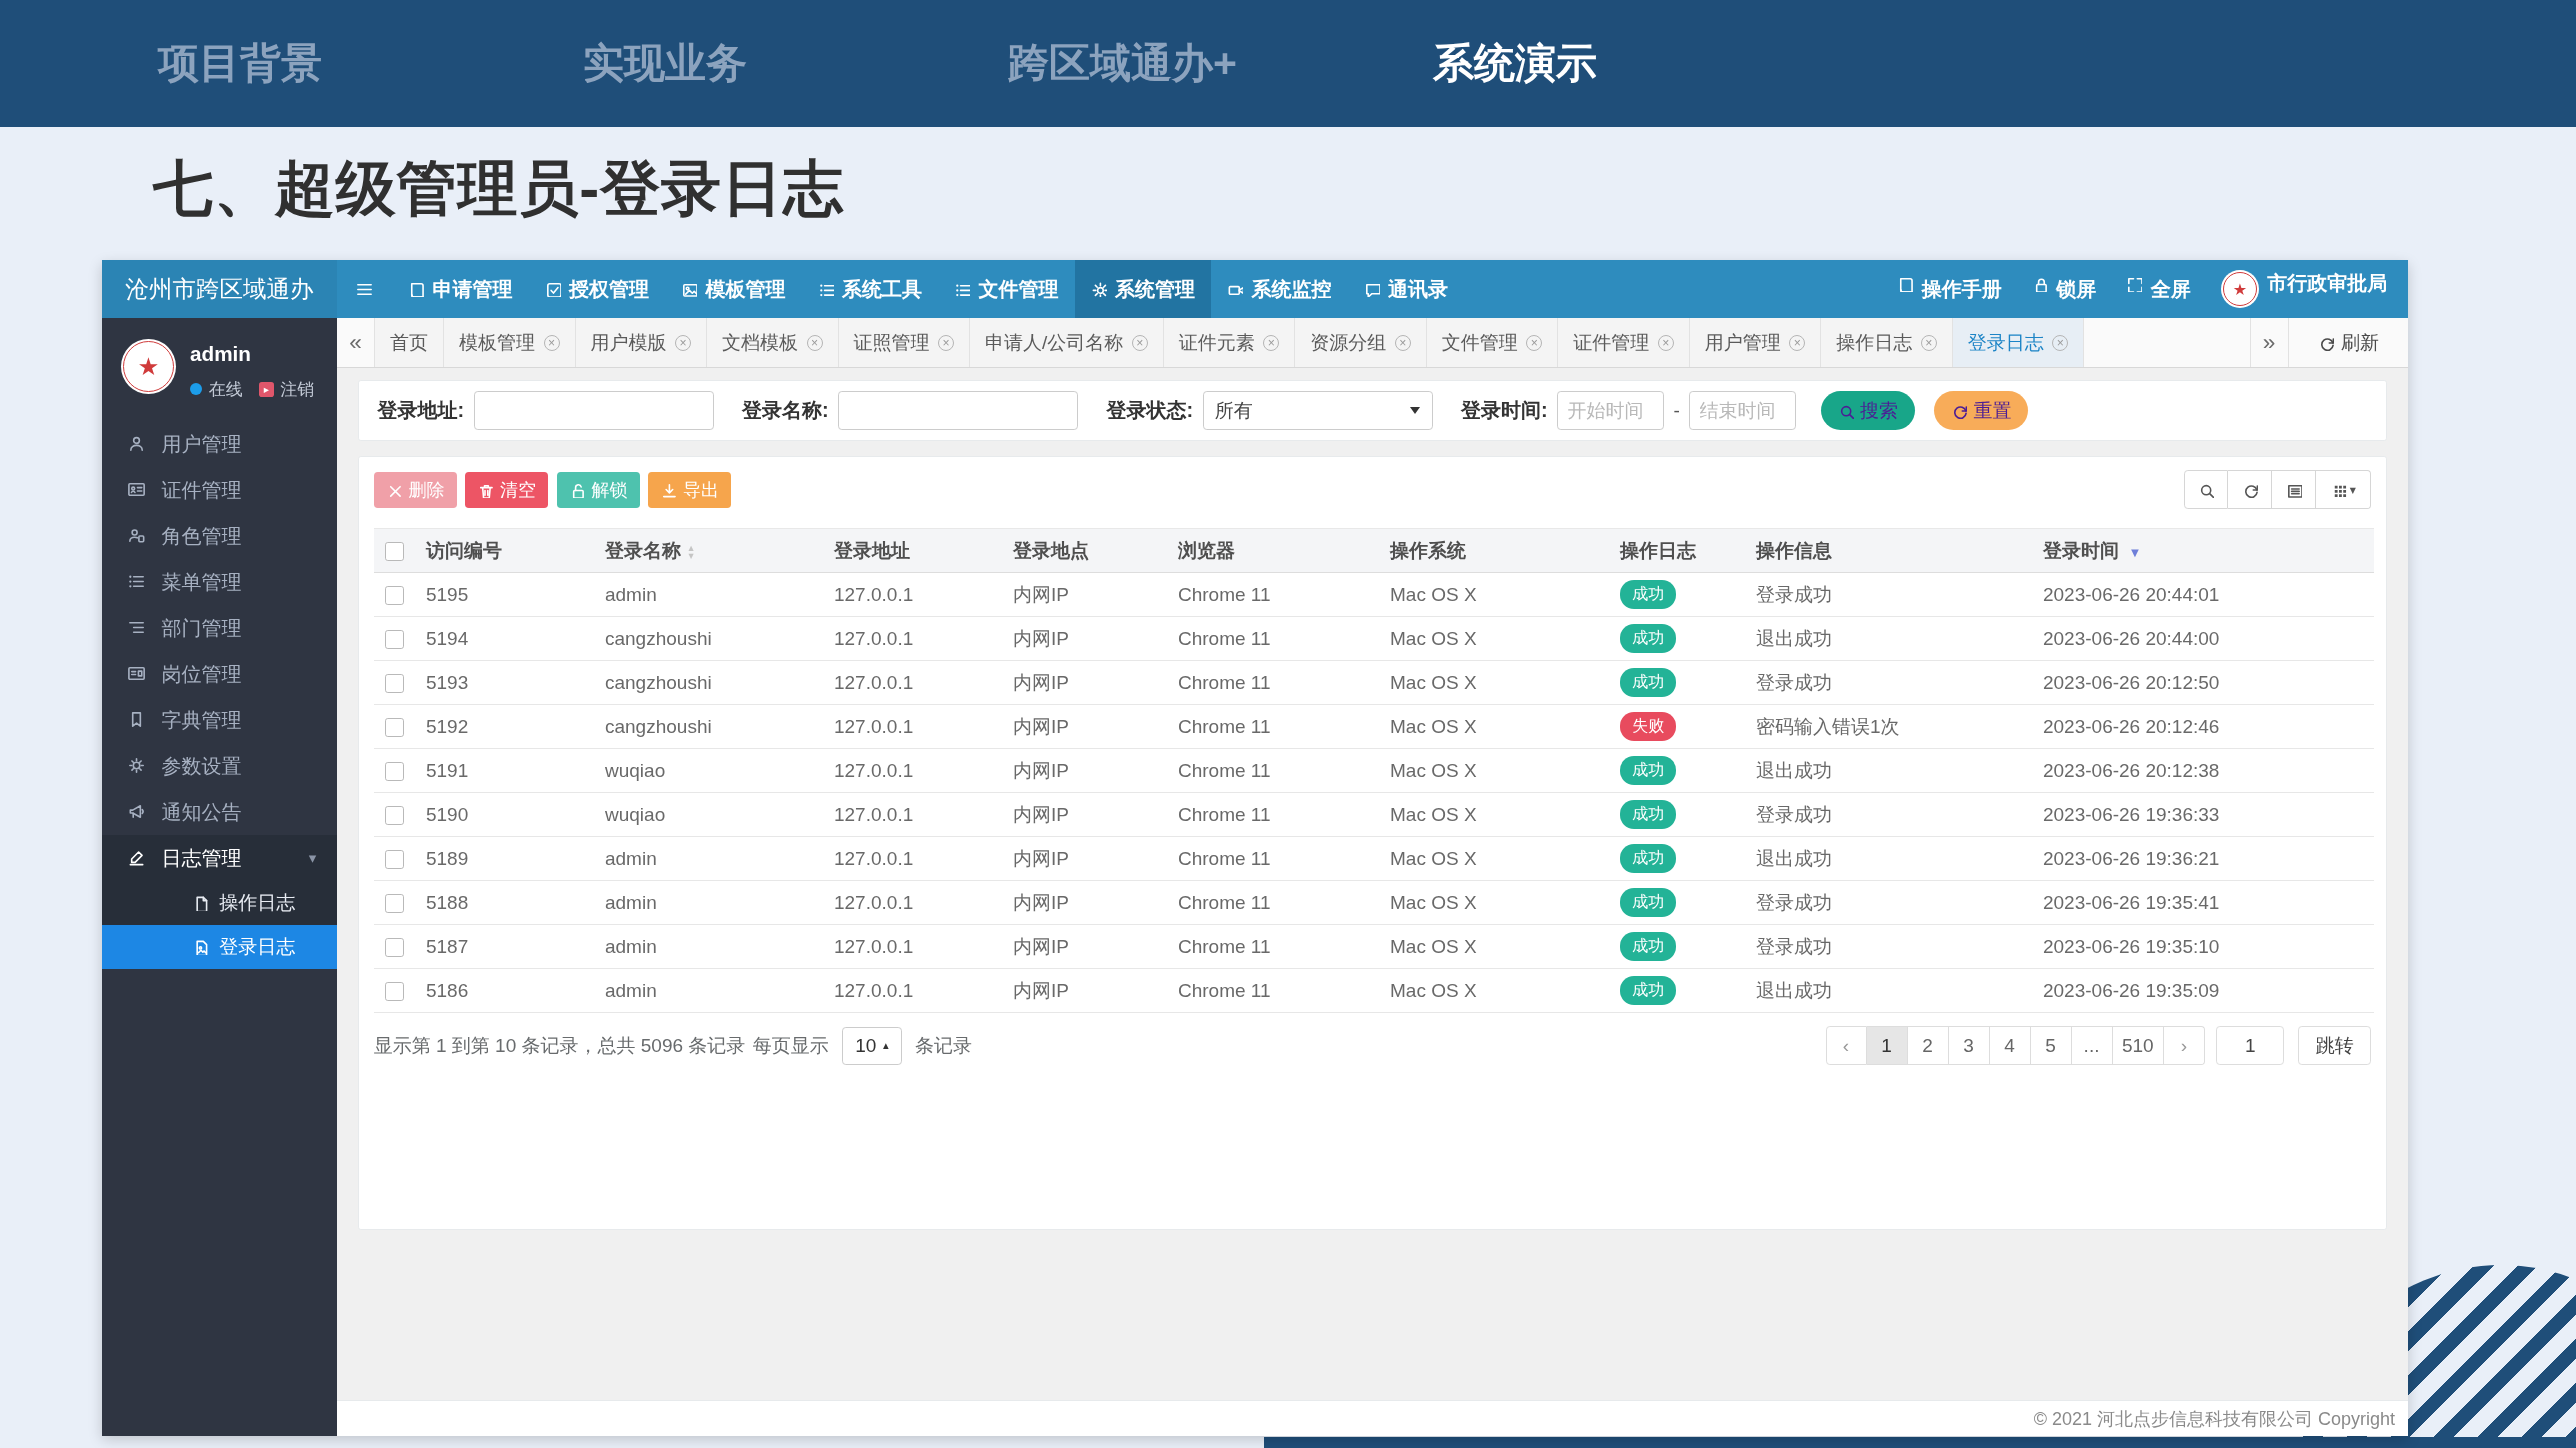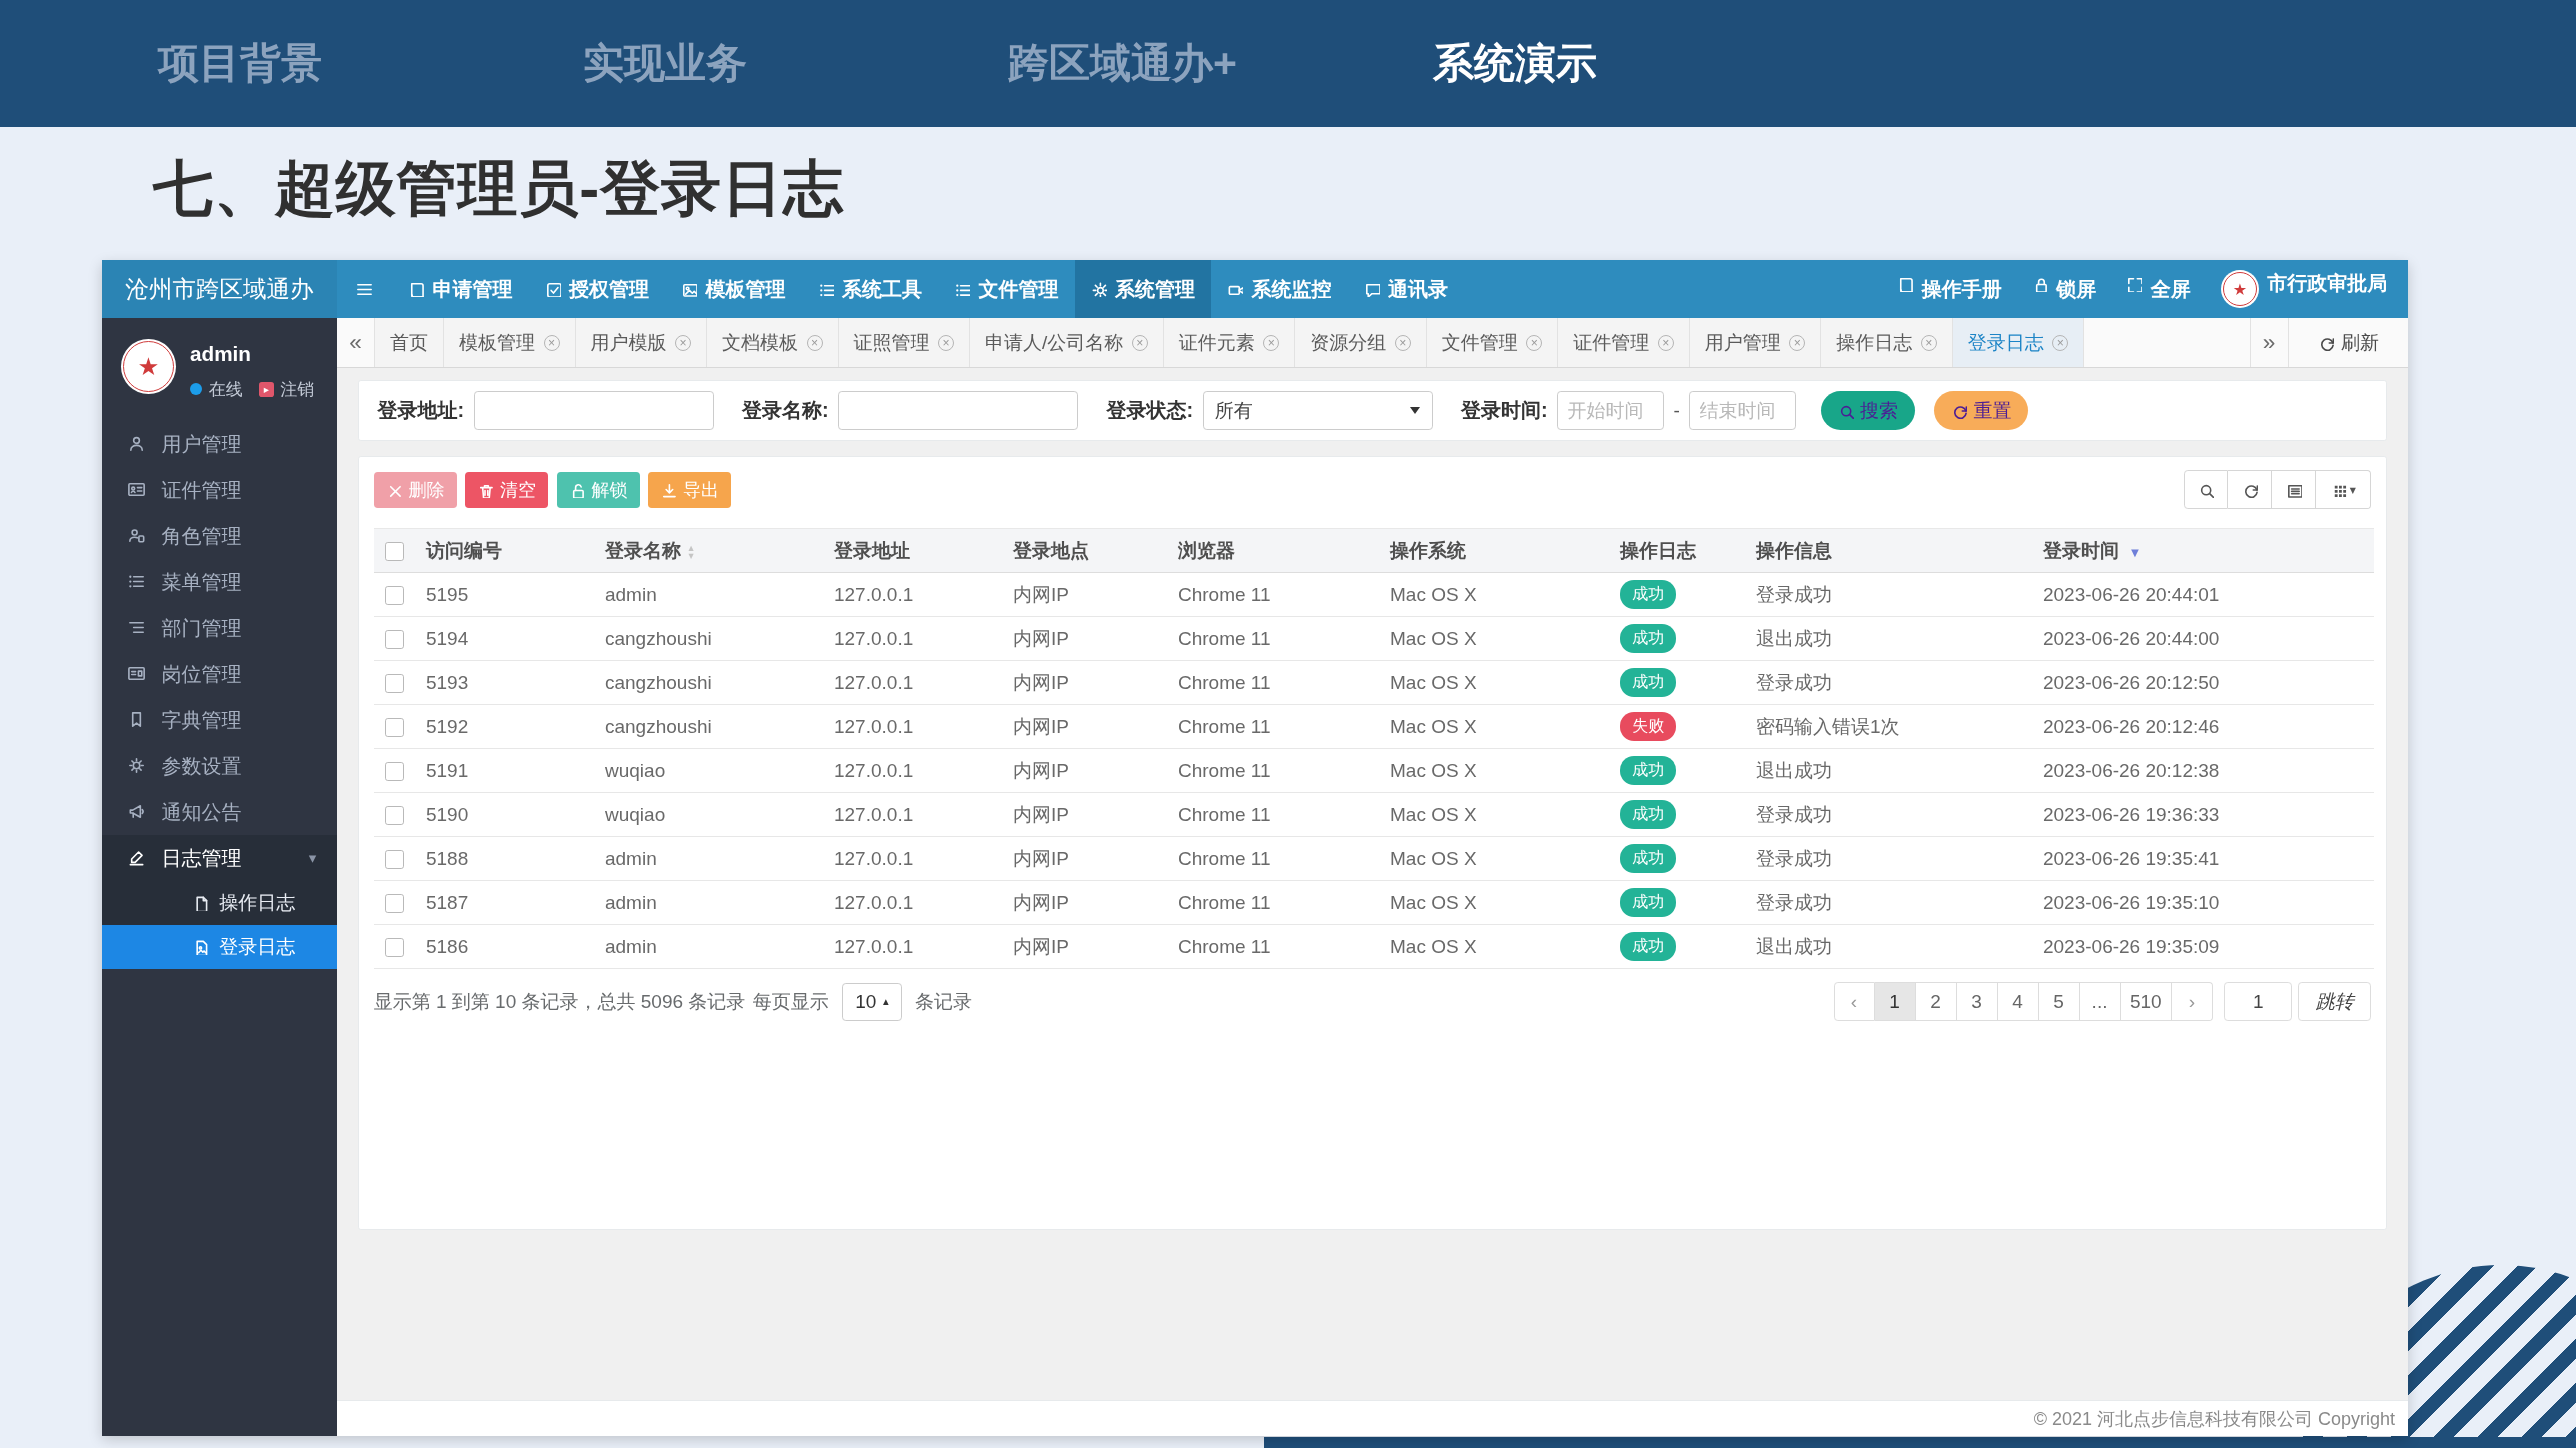--- a/index.html
+++ b/index.html
@@ -111,21 +111,21 @@
   .pg-info { font-size:19px; color:#686B6D; display:flex; align-items:center; gap:7.5px; }
   .pgsize { width:60px; height:38px; border:0.9px solid #CCC; border-radius:3.8px; display:inline-flex; align-items:center; justify-content:center; gap:6.6px; font-size:19px; color:#333; cursor:pointer; margin:0 5.6px; background:#fff; }
   .pgsize .up { font-size:11.3px; color:#333; }
   .page-list { margin-left:auto; display:flex; }
   .pbtn { min-width:41px; height:39px; background:#fff; border:0.9px solid #DDD; border-left:none; color:#666; font-size:19px; display:flex; align-items:center; justify-content:center; padding:0 9.4px; cursor:pointer; font-family:inherit; }
   .pbtn:first-child { border-left:0.9px solid #DDD; border-radius:3.8px 0 0 3.8px; }
   .pbtn:last-child { border-radius:0 3.8px 3.8px 0; }
   .pbtn.nav { color:#999; }
   .pbtn.active { background:#E6E6E6; color:#333; }
   .jump-input { width:68px; height:39px; border:0.9px solid #DDD; border-radius:3.8px; margin-left:11.3px; text-align:center; font-size:19px; color:#444; font-family:inherit; }
-  .jump-btn { width:73px; height:39px; border:0.9px solid #DDD; border-radius:3.8px; margin-left:6px; background:#fff; font-size:19px; color:#444; cursor:pointer; font-family:inherit;font-style:italic; }
+  .jump-btn { width:73px; height:39px; border:0.9px solid #DDD; border-radius:3.8px; margin-left:14px; background:#fff; font-size:19px; color:#444; cursor:pointer; font-family:inherit; }
 
   .app-footer { height:36px; background:#fff; border-top:0.9px solid #E7EAEC; display:flex; align-items:center; justify-content:flex-end; padding-right:13px; font-size:18px; color:#8A8A8A; flex-shrink:0;text-align:center; }
 </style>
 </head>
 <body>
 
 <svg width="0" height="0" style="position:absolute">
   <defs>
     <g id="i-bars">
         <path d="M3 5h14M3 10h14M3 15h14"></path>
@@ -700,20 +700,32 @@
     <td>wuqiao</td>
     <td>127.0.0.1</td>
     <td>内网IP</td>
     <td>Chrome 11</td>
     <td>Mac OS X</td>
     <td><span class="badge badge-success">成功</span></td>
     <td>登录成功</td>
     <td>2023-06-26 19:36:33</td>
   </tr>
 
+  <tr>
+    <td><span class="cb"></span></td>
+    <td>5189</td>
+    <td>admin</td>
+    <td>127.0.0.1</td>
+    <td>内网IP</td>
+    <td>Chrome 11</td>
+    <td>Mac OS X</td>
+    <td><span class="badge badge-success">成功</span></td>
+    <td>退出成功</td>
+    <td>2023-06-26 19:36:21</td>
+  </tr>
 
   <tr>
     <td><span class="cb"></span></td>
     <td>5188</td>
     <td>admin</td>
     <td>127.0.0.1</td>
     <td>内网IP</td>
     <td>Chrome 11</td>
     <td>Mac OS X</td>
     <td><span class="badge badge-success">成功</span></td>

